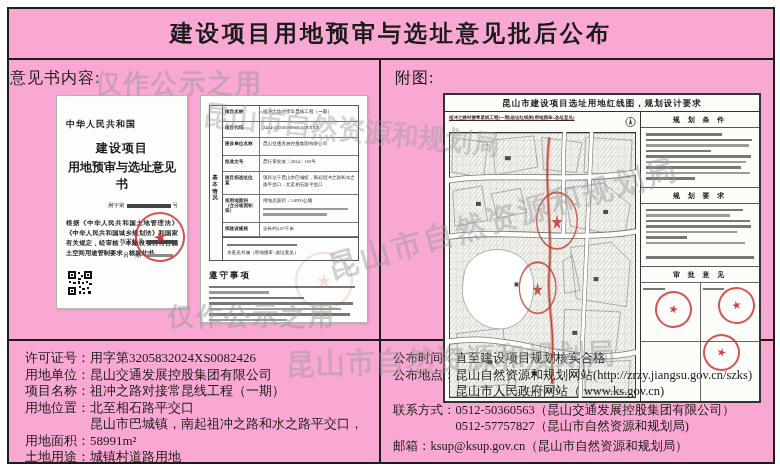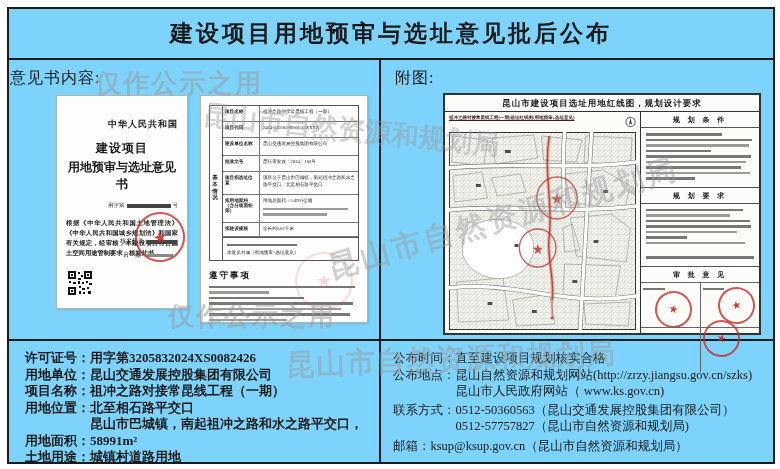--- a/index.html
+++ b/index.html
@@ -1,32 +1,32 @@
 <!DOCTYPE html>
 <html><head>
 <meta charset="utf-8">
 <style>
   html,body{margin:0;padding:0;background:#fff;}
   .stage{position:relative;width:780px;height:469px;background:#fff;overflow:hidden;
          font-family:"Liberation Serif","DejaVu Serif",serif;color:#1a1a1a;}
   .frame{position:absolute;left:7px;top:7px;width:764px;height:453px;border:2px solid #1c1c1c;
-         display:flex;flex-direction:column;background:#7dd3fc;}
+         display:flex;flex-direction:column;background:#f9a8d4;}
   
   .title-bar{height:49px;border-bottom:2px solid #1c1c1c;display:flex;align-items:center;justify-content:center;}
   .title-bar h1{margin:0;font-size:23px;font-weight:bold;letter-spacing:3px;}
   
   .content{height:279px;border-bottom:2px solid #1c1c1c;display:flex;}
   .col-left{width:372px;border-right:2px solid #1c1c1c;padding:8px 0 0 1px;box-sizing:border-box;}
   .col-right{flex:1;padding:8px 0 0 14px;box-sizing:border-box;}
   .col-head{font-size:16px;letter-spacing:1px;}
   
   .docs-row{display:flex;gap:12px;margin:6px 0 0 46px;align-items:flex-start;}
   .paper{background:#fdfdfb;border:1px solid #b5b5b0;box-shadow:1px 1px 2px rgba(0,0,0,.12);box-sizing:border-box;position:relative;}
   .cert{width:132px;height:214px;padding:12px 9px 8px;}
-  .cert .country{font-size:9px;font-weight:bold;text-align:right;letter-spacing:1px;margin-top:10px;}
+  .cert .country{font-size:9px;font-weight:bold;text-align:left;letter-spacing:1px;margin-top:10px;}
   .cert .t1{font-size:12px;font-weight:bold;text-align:center;margin-top:9px;letter-spacing:1px;}
   .cert .t2{font-size:12px;font-weight:bold;text-align:center;margin-top:2px;}
   .cert .serial{display:flex;align-items:center;justify-content:flex-end;gap:2px;font-size:5.5px;margin-top:9px;color:#333;}
   .cert .body{font-size:6.3px;font-weight:bold;line-height:1.6;text-align:justify;margin-top:9px;color:#222;}
   .cert .issuer{position:absolute;right:10px;bottom:62px;font-size:6px;display:flex;gap:3px;align-items:center;}
   .cert .dateline{position:absolute;right:14px;bottom:48px;font-size:6px;display:flex;gap:6px;align-items:center;}
   .bar{background:#444;height:4px;display:inline-block;}
   .bar.light{background:#8a8a8a;height:3px;}
   .seal{border-radius:50%;border:2px solid rgba(197,44,44,.8);display:flex;align-items:center;justify-content:center;color:rgba(197,44,44,.9);}
   .cert .seal{position:absolute;width:46px;height:46px;right:2px;bottom:46px;transform:rotate(-12deg);font-size:16px;}
@@ -41,38 +41,38 @@
   .irow:last-child{border-bottom:none;}
   .irow .lab{width:37px;border-right:1px solid #777;font-size:4.6px;font-weight:bold;padding:3px 2px;box-sizing:border-box;color:#222;}
   .irow .val{flex:1;font-size:4.6px;padding:3px 3px;color:#222;line-height:1.5;}
   .note-row{border-top:1px solid #555;font-size:4.6px;padding:3px 4px;line-height:1.6;color:#222;}
   .comply{margin-top:9px;position:relative;}
   .comply h3{margin:0 0 4px;font-size:8.5px;letter-spacing:2px;}
   .tline{height:2.5px;background:#9a9a96;margin:3px 0;}
   .tline.dark{background:#777773;}
   .tdoc .ghost-seal{position:absolute;width:54px;height:54px;right:6px;top:-18px;font-size:18px;opacity:.18;}
   
-  .map-doc{margin:4px 0 0 48px;width:318px;height:242px;border:2px solid #333;background:#fcfcf9;display:flex;flex-direction:column;box-sizing:border-box;}
+  .map-doc{margin:4px 0 0 48px;width:318px;height:310px;border:2px solid #333;background:#fcfcf9;display:flex;flex-direction:column;box-sizing:border-box;}
   .map-title{height:16px;border-bottom:1px solid #333;font-size:8.5px;font-weight:bold;text-align:center;line-height:16px;letter-spacing:1px;}
   .map-body{flex:1;display:flex;min-height:0;}
   .map-zone{flex:1;padding:3px 4px;display:flex;flex-direction:column;min-width:0;}
   .map-label-row{display:flex;justify-content:space-between;align-items:flex-start;}
   .map-label{font-size:4.5px;font-weight:bold;text-decoration:underline;color:#3a2020;}
   .map-canvas{flex:1;margin-top:2px;}
   .side-panel{width:118px;border-left:1px solid #333;display:flex;flex-direction:column;font-size:4.5px;justify-content:space-between;}
   .sec-h{font-size:7px;font-weight:bold;letter-spacing:3px;text-align:center;padding:3px 0 2px;}
   .sec-div{border-top:1px solid #555;}
   .sec-body{padding:2px 5px 4px;}
   .appr{flex:1;display:grid;grid-template-columns:1fr 1fr;}
   .appr .cell{border-top:1px solid #666;padding:2px;position:relative;min-height:40px;}
   .appr .cell.r{border-left:1px solid #666;}
   .appr .seal{width:33px;height:33px;font-size:11px;position:absolute;}
   
   .bottom{flex:1;display:flex;min-height:0;}
-  .det-left{width:372px;border-right:2px solid #1c1c1c;padding:9px 4px 4px 16px;box-sizing:border-box;font-weight:bold;}
+  .det-left{width:372px;border-right:2px solid #1c1c1c;padding:9px 4px 4px 16px;box-sizing:border-box;}
   .det-right{flex:1;padding:9px 6px 4px 12px;box-sizing:border-box;}
   .drow{display:flex;font-size:13px;line-height:16.5px;}
   .drow .dl{white-space:nowrap;}
   .drow .dv{flex:1;}
   .det-right .drow{font-size:12.5px;line-height:16px;}
   .det-right .drow{margin-bottom:1px;}
   .bold-val{font-weight:normal;}
   
   .wm{position:absolute;pointer-events:none;color:#9a9a9a;opacity:.5;font-weight:bold;white-space:nowrap;z-index:40;}
   .wm-notice1{left:95px;top:66px;font-size:26px;letter-spacing:2px;}

